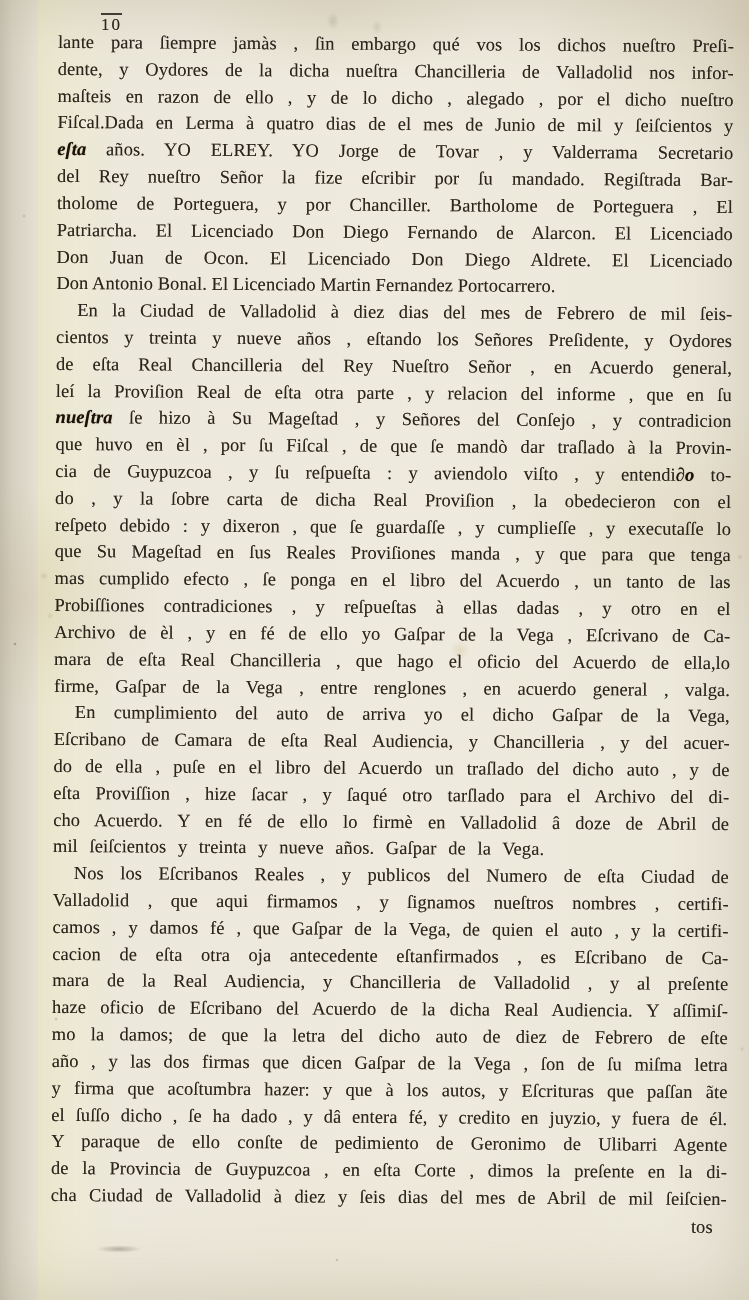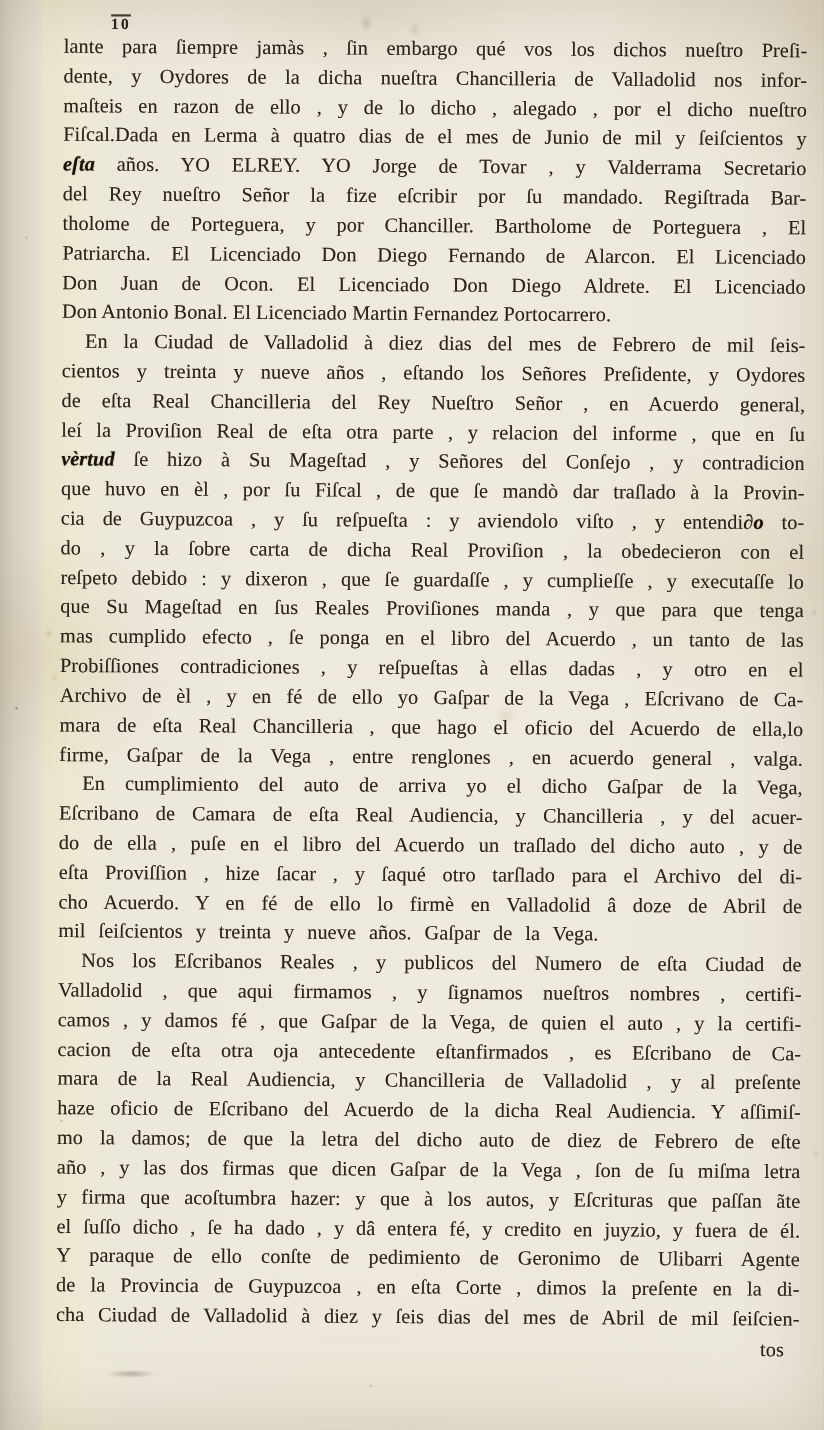--- a/index.html
+++ b/index.html
@@ -13,21 +13,21 @@
       radial-gradient(ellipse 200px 160px at 4% 46%, rgba(175,145,85,0.14), transparent 70%),
       radial-gradient(ellipse 220px 90px at 45% 1%, rgba(170,148,98,0.12), transparent 70%),
       radial-gradient(ellipse 300px 200px at 100% 2%, rgba(160,138,92,0.16), transparent 70%),
       radial-gradient(ellipse 420px 240px at 50% 101%, rgba(200,185,140,0.10), transparent 75%),
       linear-gradient(90deg, #cfccbe 0px, #dedacc 12px, #e9e5d7 38px, #edead0 38.5px, #ece8db 120px, #eeeadd 55%, #ebe7d9 100%);
     box-shadow: inset 0 0 70px rgba(135,120,90,0.28);
     color:#2b241c;
   }
   .folio{
     position:absolute; left:101px; top:13px;
-    font-size:14px; font-weight:bold; letter-spacing:2px;
+    font-size:17px; font-weight:normal; letter-spacing:2px;
     border-top:2px solid rgba(40,32,22,0.85);
     padding-top:1px; line-height:1;
     text-shadow:0 0 0.6px rgba(50,40,28,0.5);
   }
   .textblock{
     position:absolute; left:58px; top:31px; width:676px;
     transform:rotate(0.35deg); transform-origin:50% 0;
     font-size:18.4px; letter-spacing:0.1px;
     text-shadow:0 0 0.6px rgba(50,40,28,0.45);
   }
@@ -103,21 +103,21 @@
       <div class="line"><span class="ink">eſta</span><span> años. YO ELREY. YO Jorge de Tovar , y Valderrama Secretario</span></div>
       <div class="line"><span>del Rey nueſtro Señor la fize eſcribir por ſu mandado. Regiſtrada Bar-</span></div>
       <div class="line"><span>tholome de Porteguera, y por Chanciller. Bartholome de Porteguera , El</span></div>
       <div class="line"><span>Patriarcha. El Licenciado Don Diego Fernando de Alarcon. El Licenciado</span></div>
       <div class="line"><span>Don Juan de Ocon. El Licenciado Don Diego Aldrete. El Licenciado</span></div>
       <div class="line flush"><span>Don Antonio Bonal. El Licenciado Martin Fernandez Portocarrero.</span></div>
       <div class="line indent"><span>En la Ciudad de Valladolid à diez dias del mes de Febrero de mil ſeis-</span></div>
       <div class="line"><span>cientos y treinta y nueve años , eſtando los Señores Preſidente, y Oydores</span></div>
       <div class="line"><span>de eſta Real Chancilleria del Rey Nueſtro Señor , en Acuerdo general,</span></div>
       <div class="line"><span>leí la Proviſion Real de eſta otra parte , y relacion del informe , que en ſu</span></div>
-      <div class="line"><span class="ink">vèrtud</span><span> ſe hizo à Su Mageſtad , y Señores del Conſejo , y contradicion</span></div>
+      <div class="line"><span class="ink">nueſtra</span><span> ſe hizo à Su Mageſtad , y Señores del Conſejo , y contradicion</span></div>
       <div class="line"><span>que huvo en èl , por ſu Fiſcal , de que ſe mandò dar traſlado à la Provin-</span></div>
       <div class="line"><span>cia de Guypuzcoa , y ſu reſpueſta : y aviendolo viſto , y entendi</span><span class="ink">∂o</span><span> to-</span></div>
       <div class="line"><span>do , y la ſobre carta de dicha Real Proviſion , la obedecieron con el</span></div>
       <div class="line"><span>reſpeto debido : y dixeron , que ſe guardaſſe , y cumplieſſe , y executaſſe lo</span></div>
       <div class="line"><span>que Su Mageſtad en ſus Reales Proviſiones manda , y que para que tenga</span></div>
       <div class="line"><span>mas cumplido efecto , ſe ponga en el libro del Acuerdo , un tanto de las</span></div>
       <div class="line"><span>Probiſſiones contradiciones , y reſpueſtas à ellas dadas , y otro en el</span></div>
       <div class="line"><span>Archivo de èl , y en fé de ello yo Gaſpar de la Vega , Eſcrivano de Ca-</span></div>
       <div class="line"><span>mara de eſta Real Chancilleria , que hago el oficio del Acuerdo de ella,lo</span></div>
       <div class="line"><span>firme, Gaſpar de la Vega , entre renglones , en acuerdo general , valga.</span></div>

